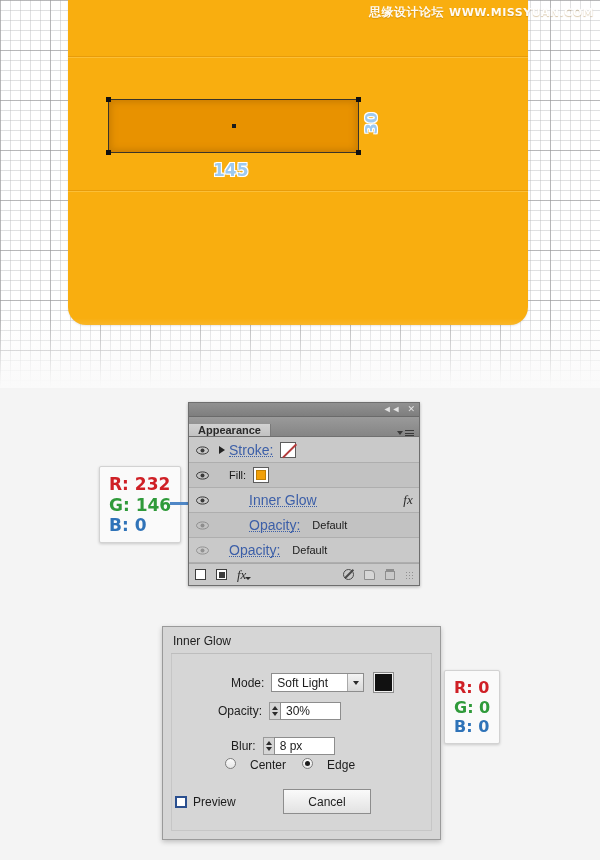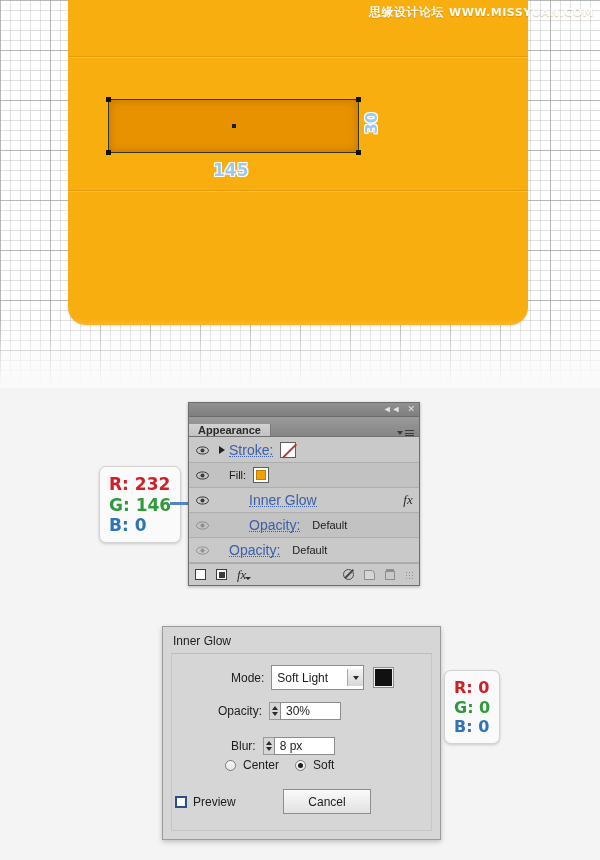--- a/index.html
+++ b/index.html
@@ -197,21 +197,21 @@
   .ic-trash{width:10px;height:11px;position:relative;}
   .ic-trash:before{content:"";position:absolute;left:0;top:2px;width:10px;height:9px;border:1.4px solid #8e8e8e;box-sizing:border-box;}
   .ic-trash:after{content:"";position:absolute;left:1px;top:0;width:8px;height:1.6px;background:#8e8e8e;}
   .ic-grip{width:8px;height:8px;
     background-image:radial-gradient(#8a8a8a 40%, transparent 41%);
     background-size:3px 3px;opacity:.9;}
 
   
   .rgbbox{
     position:absolute;
-    background:#fafafa;border:1px solid #d2d2d2;border-radius:7px;
+    background:#fafafa;border:1px solid #d2d2d2;border-radius:2px;
     box-shadow:0 1px 3px rgba(0,0,0,.18);
     padding:7px 9px 6px 9px;
     font-family:"DejaVu Sans", sans-serif;
     font-weight:bold;line-height:1.22;
   }
   .rgbbox div{white-space:nowrap;}
   .rgb-r{color:#cf2026;} .rgb-g{color:#2f9a3a;} .rgb-b{color:#2f73b8;}
   .rgb-a{left:99px;top:466px;font-size:17px;}
   .rgb-b-box{left:444px;top:670px;font-size:16px;}
 
@@ -232,29 +232,29 @@
     box-shadow:0 2px 5px rgba(0,0,0,.22);
     font-size:12px;color:#1c1c1c;
   }
   .dlg-title{
     position:absolute;left:10px;top:7px;font-size:12px;color:#1c1c1c;
   }
   .dlg-sep{position:absolute;left:8px;right:8px;top:26px;height:1px;background:#bdbdbd;}
   .dlg-inner{position:absolute;left:8px;top:27px;right:8px;bottom:8px;border:1px solid #c6c6c6;border-top:none;}
 
   .frow{position:absolute;display:flex;align-items:center;}
-  .frow-mode{left:68px;top:38px;}
+  .frow-mode{left:68px;top:46px;}
   .frow-op{left:55px;top:75px;}
   .frow-blur{left:68px;top:104px;margin-top:6px;}
   .frow-radio{left:62px;top:131px;gap:16px;}
   .frow-bottom{left:12px;top:162px;right:8px;display:flex;align-items:center;gap:12px;}
 
   .flabel{font-size:12px;color:#1c1c1c;margin-right:7px;text-align:right;}
   .select{
-    width:93px;height:25px;background:#fff;border:1px solid #8d8d8d;
+    width:93px;height:19px;background:#fff;border:1px solid #8d8d8d;
     display:flex;align-items:center;justify-content:space-between;
     box-sizing:border-box;font-size:12px;padding-left:5px;
   }
   .select .txt{color:#1c1c1c;}
   .select .arrowbox{
     width:15px;height:17px;background:linear-gradient(to bottom,#f4f4f4,#d8d8d8);
     border-left:1px solid #a9a9a9;display:flex;align-items:center;justify-content:center;
   }
   .select .arrowbox i{
     width:0;height:0;border-left:3.5px solid transparent;border-right:3.5px solid transparent;
@@ -269,21 +269,21 @@
     justify-content:center;align-items:center;gap:2px;
     background:#d6d6d6;border:1px solid #9a9a9a;border-right:none;box-sizing:border-box;
   }
   .stepper i{display:block;width:0;height:0;border-left:3px solid transparent;border-right:3px solid transparent;}
   .stepper .up{border-bottom:4px solid #2b2b2b;}
   .stepper .down{border-top:4px solid #2b2b2b;}
   .numfield{
     width:61px;height:18px;background:#fff;border:1px solid #8d8d8d;
     box-sizing:border-box;display:flex;align-items:center;padding-left:5px;font-size:12px;
   }
-  .radio{display:flex;align-items:center;gap:7px;font-size:12px;}
+  .radio{display:flex;gap:14px;font-size:12px;}
   .radio .dot{
     width:11px;height:11px;border-radius:50%;border:1px solid #7d7d7d;
     background:linear-gradient(to bottom,#fbfbfb,#e6e6e6);
     display:flex;align-items:center;justify-content:center;box-sizing:border-box;
   }
   .radio .dot.on:after{content:"";width:5px;height:5px;border-radius:50%;background:#1d1d1d;}
   .checkbox{
     width:12px;height:12px;border:2px solid #2a4f8f;background:#fff;box-sizing:border-box;
   }
   .btn{
@@ -503,21 +503,21 @@
       <span class="numfield">8 px</span>
     </div>
 
     <div class="frow frow-radio">
       <span class="radio">
         <span class="dot"></span>
         <span>Center</span>
       </span>
       <span class="radio">
         <span class="dot on"></span>
-        <span>Soft</span>
+        <span>Edge</span>
       </span>
     </div>
 
     <div class="frow frow-bottom">
       <span class="bottom-left">
         <span class="checkbox"></span>
         <span class="chk-label">Preview</span>
       </span>
       <span class="btn secondary">Cancel</span>
     </div>

